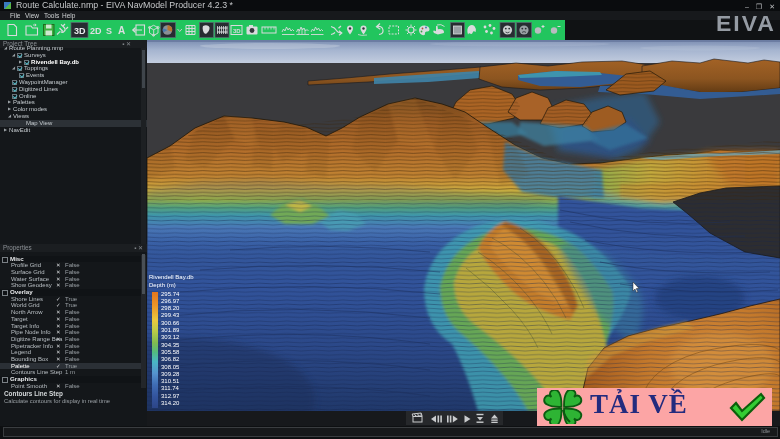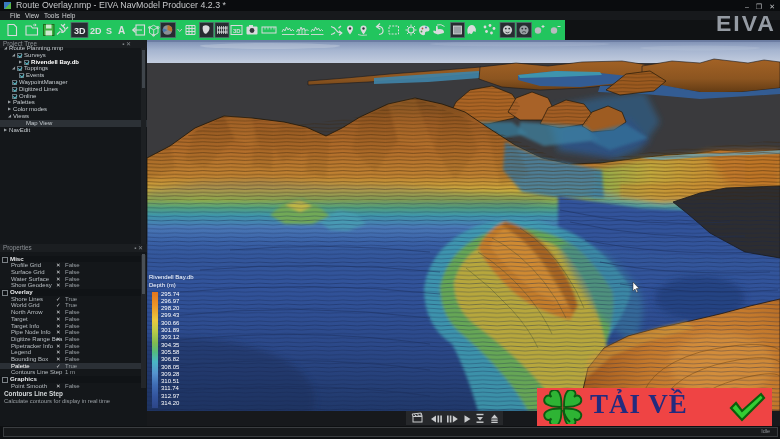--- a/index.html
+++ b/index.html
@@ -37,28 +37,28 @@
 #pdesc2{position:absolute;left:4px;top:357.5px;font-size:5.8px;color:#9aa0a5}
 
 #legend{position:absolute;left:2px;top:234px;color:#fff;font-size:6px;line-height:7.3px}
 #legtitle{position:absolute;left:0;top:0;white-space:nowrap}
 #legsub{position:absolute;left:0;top:8px;white-space:nowrap}
 #legbar{position:absolute;left:3px;top:18px;width:6px;height:116px;background:linear-gradient(#e4761e,#eb9629 12%,#ecc83e 24%,#becb47 33%,#7fbb51 44%,#52bb80 52%,#49b7c5 60%,#5593cf 70%,#3f6cb4 80%,#33549e 90%,#2c4587)}
 .lv{position:absolute;left:12px;white-space:nowrap}
 
 #playbar{position:absolute;left:259px;top:0px;width:97px;height:14px;background:#26282b}
 
-#wm{position:absolute;left:537px;top:388px;width:235px;height:38px;background:#ef4444}
+#wm{position:absolute;left:537px;top:388px;width:235px;height:38px;background:#fca5a5}
 #wmtext{position:absolute;left:53px;top:1px;width:160px;color:#232b7e;font-size:27px;font-weight:bold;font-family:"Liberation Serif",serif;letter-spacing:1px}
 </style></head>
 <body>
 <div id="app">
 <div id="titlebar">
       <div id="appicon"></div>
-      <span class="tt">Route Overlay.nmp - EIVA NavModel Producer 4.2.3 *</span>
+      <span class="tt">Route Calculate.nmp - EIVA NavModel Producer 4.2.3 *</span>
 <span class="winbtn" style="right:31px">–</span>
       <span class="winbtn" style="right:18px">❐</span>
       <span class="winbtn" style="right:5px">✕</span>
     </div>
 <div id="menubar">
       <span style="left:10px">File</span>
       <span style="left:25px">View</span>
       <span style="left:44px">Tools</span>
       <span style="left:62px">Help</span>
     </div>

